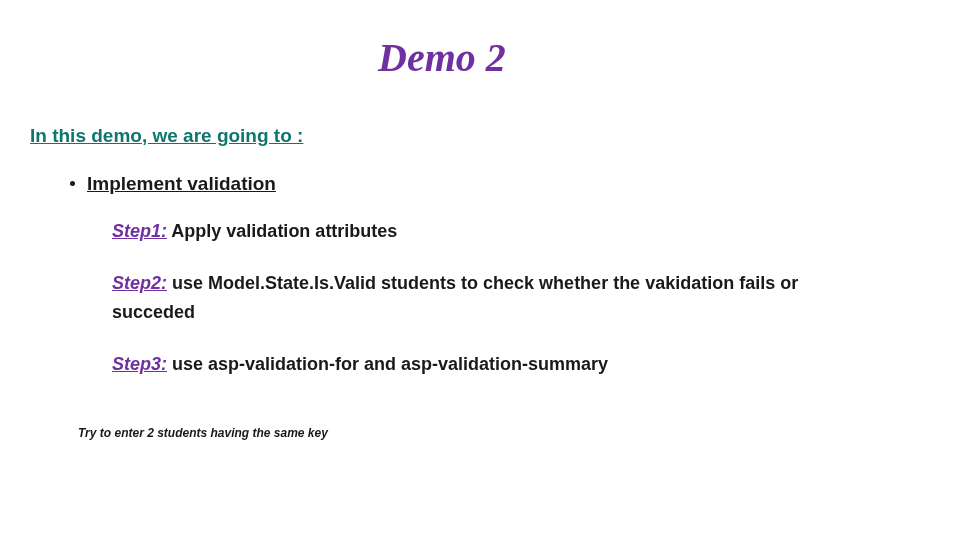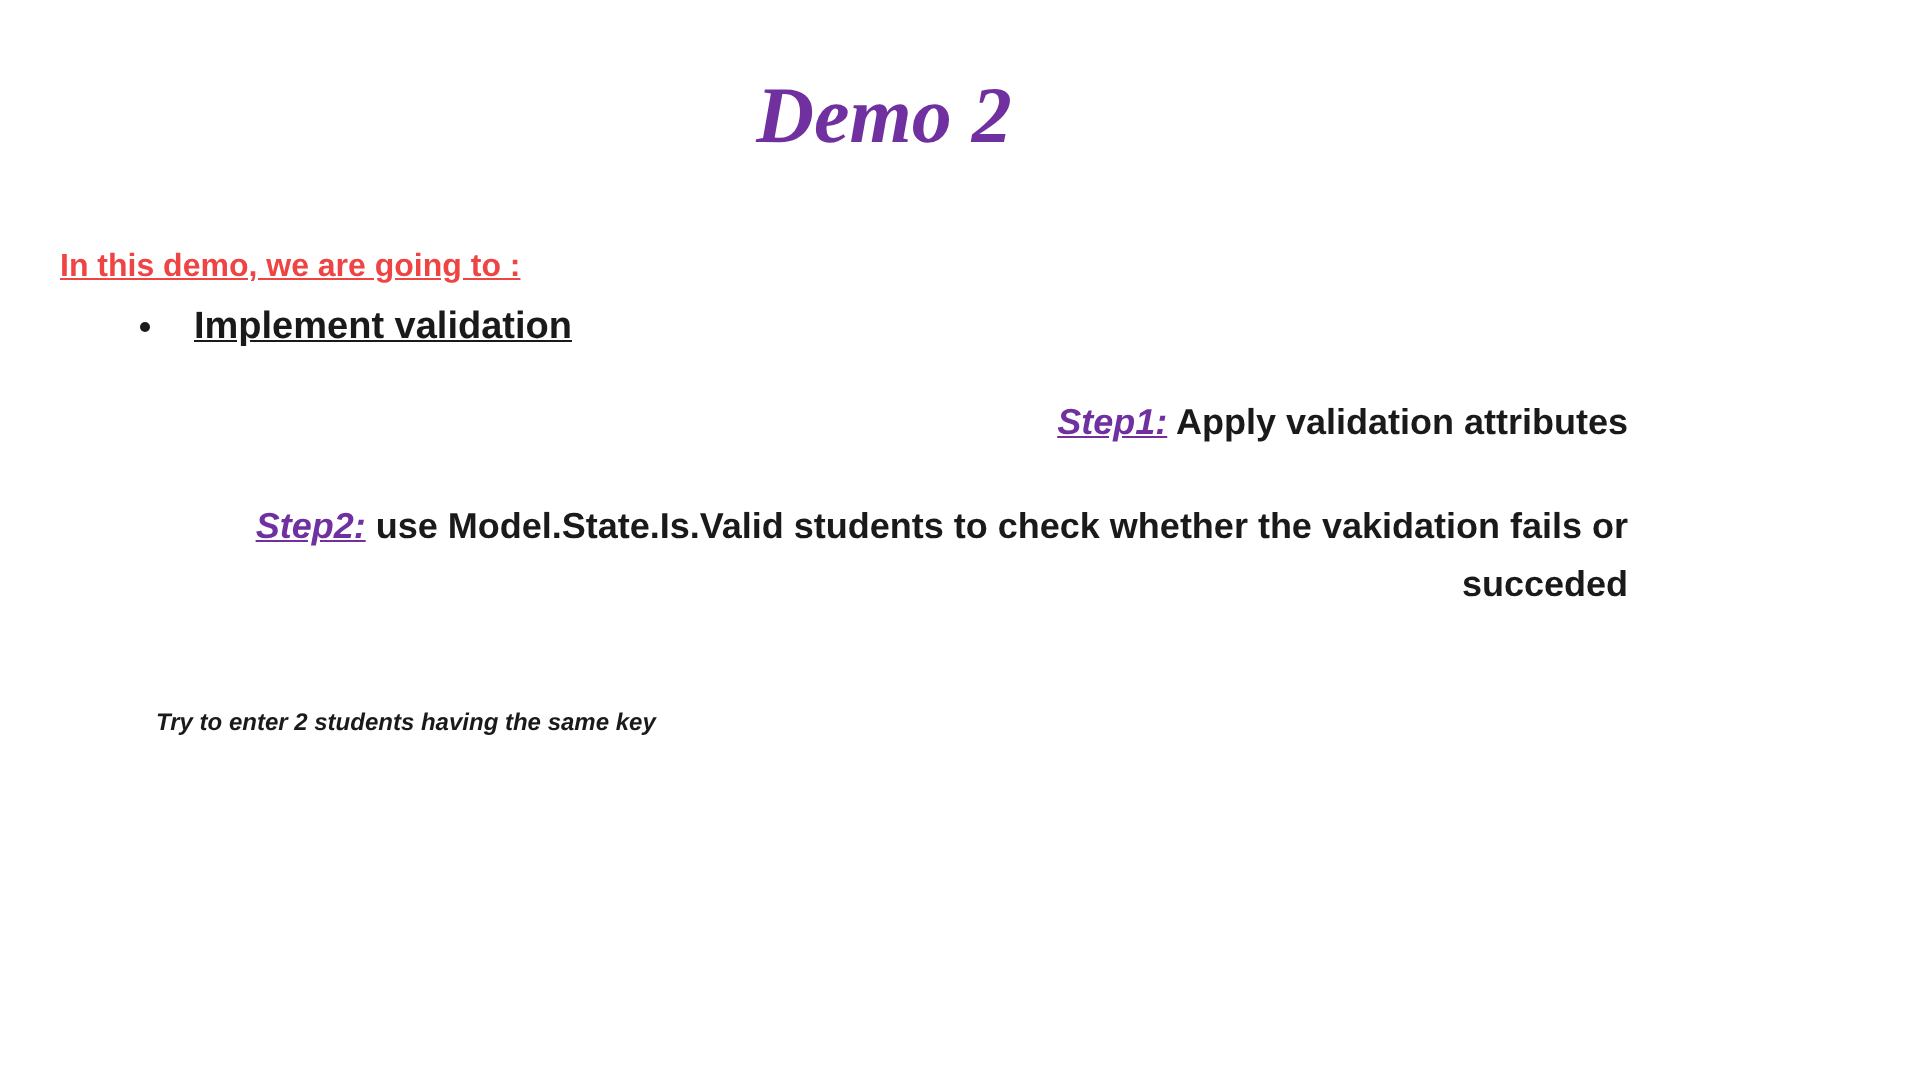--- a/index.html
+++ b/index.html
@@ -11,48 +11,47 @@
     font-weight: 700;
     font-size: 40px;
     color: #7030a0;
     text-align: center;
     margin-left: 280px;
     margin-right: 280px;
     margin-top: 4px;
   }
   .intro {
     margin-top: 44px;
-    font-size: 16px;
+    font-size: 19px;
     font-weight: 700;
     text-decoration: underline;
-    color: #ef4444;
+    color: #0f766e;
   }
   .bullet-row {
-    margin-top: 10px;
+    margin-top: 26px;
     margin-left: 40px;
     display: flex;
     align-items: flex-start;
-    gap: 22px;
+    gap: 12px;
   }
   .bullet-dot {
     width: 5px; height: 5px; border-radius: 50%;
     background: #1a1a1a;
     margin-top: 8px;
     flex: 0 0 auto;
   }
   .bullet-text {
     font-size: 19px;
     font-weight: 700;
     text-decoration: underline;
     color: #1a1a1a;
   }
   .steps {
     margin-left: 82px;
     margin-right: 40px;
-    text-align: right;
   }
   .step {
     margin-top: 22px;
     font-size: 18px;
     font-weight: 700;
     color: #1a1a1a;
     line-height: 1.65;
   }
   .step .label {
     font-style: italic;
@@ -82,17 +81,20 @@
     <div class="bullet-text">Implement validation</div>
   </div>
 
   <div class="steps">
     <div class="step">
       <span class="label">Step1:</span><span> Apply validation attributes</span>
     </div>
     <div class="step">
       <span class="label">Step2:</span><span> use Model.State.Is.Valid students to check whether the vakidation fails or succeded</span>
     </div>
+    <div class="step">
+      <span class="label">Step3:</span><span> use asp-validation-for  and asp-validation-summary</span>
+    </div>
   </div>
 
   <div class="note">Try to enter 2 students having the same key</div>
 
 </div>
 
 </body></html>

